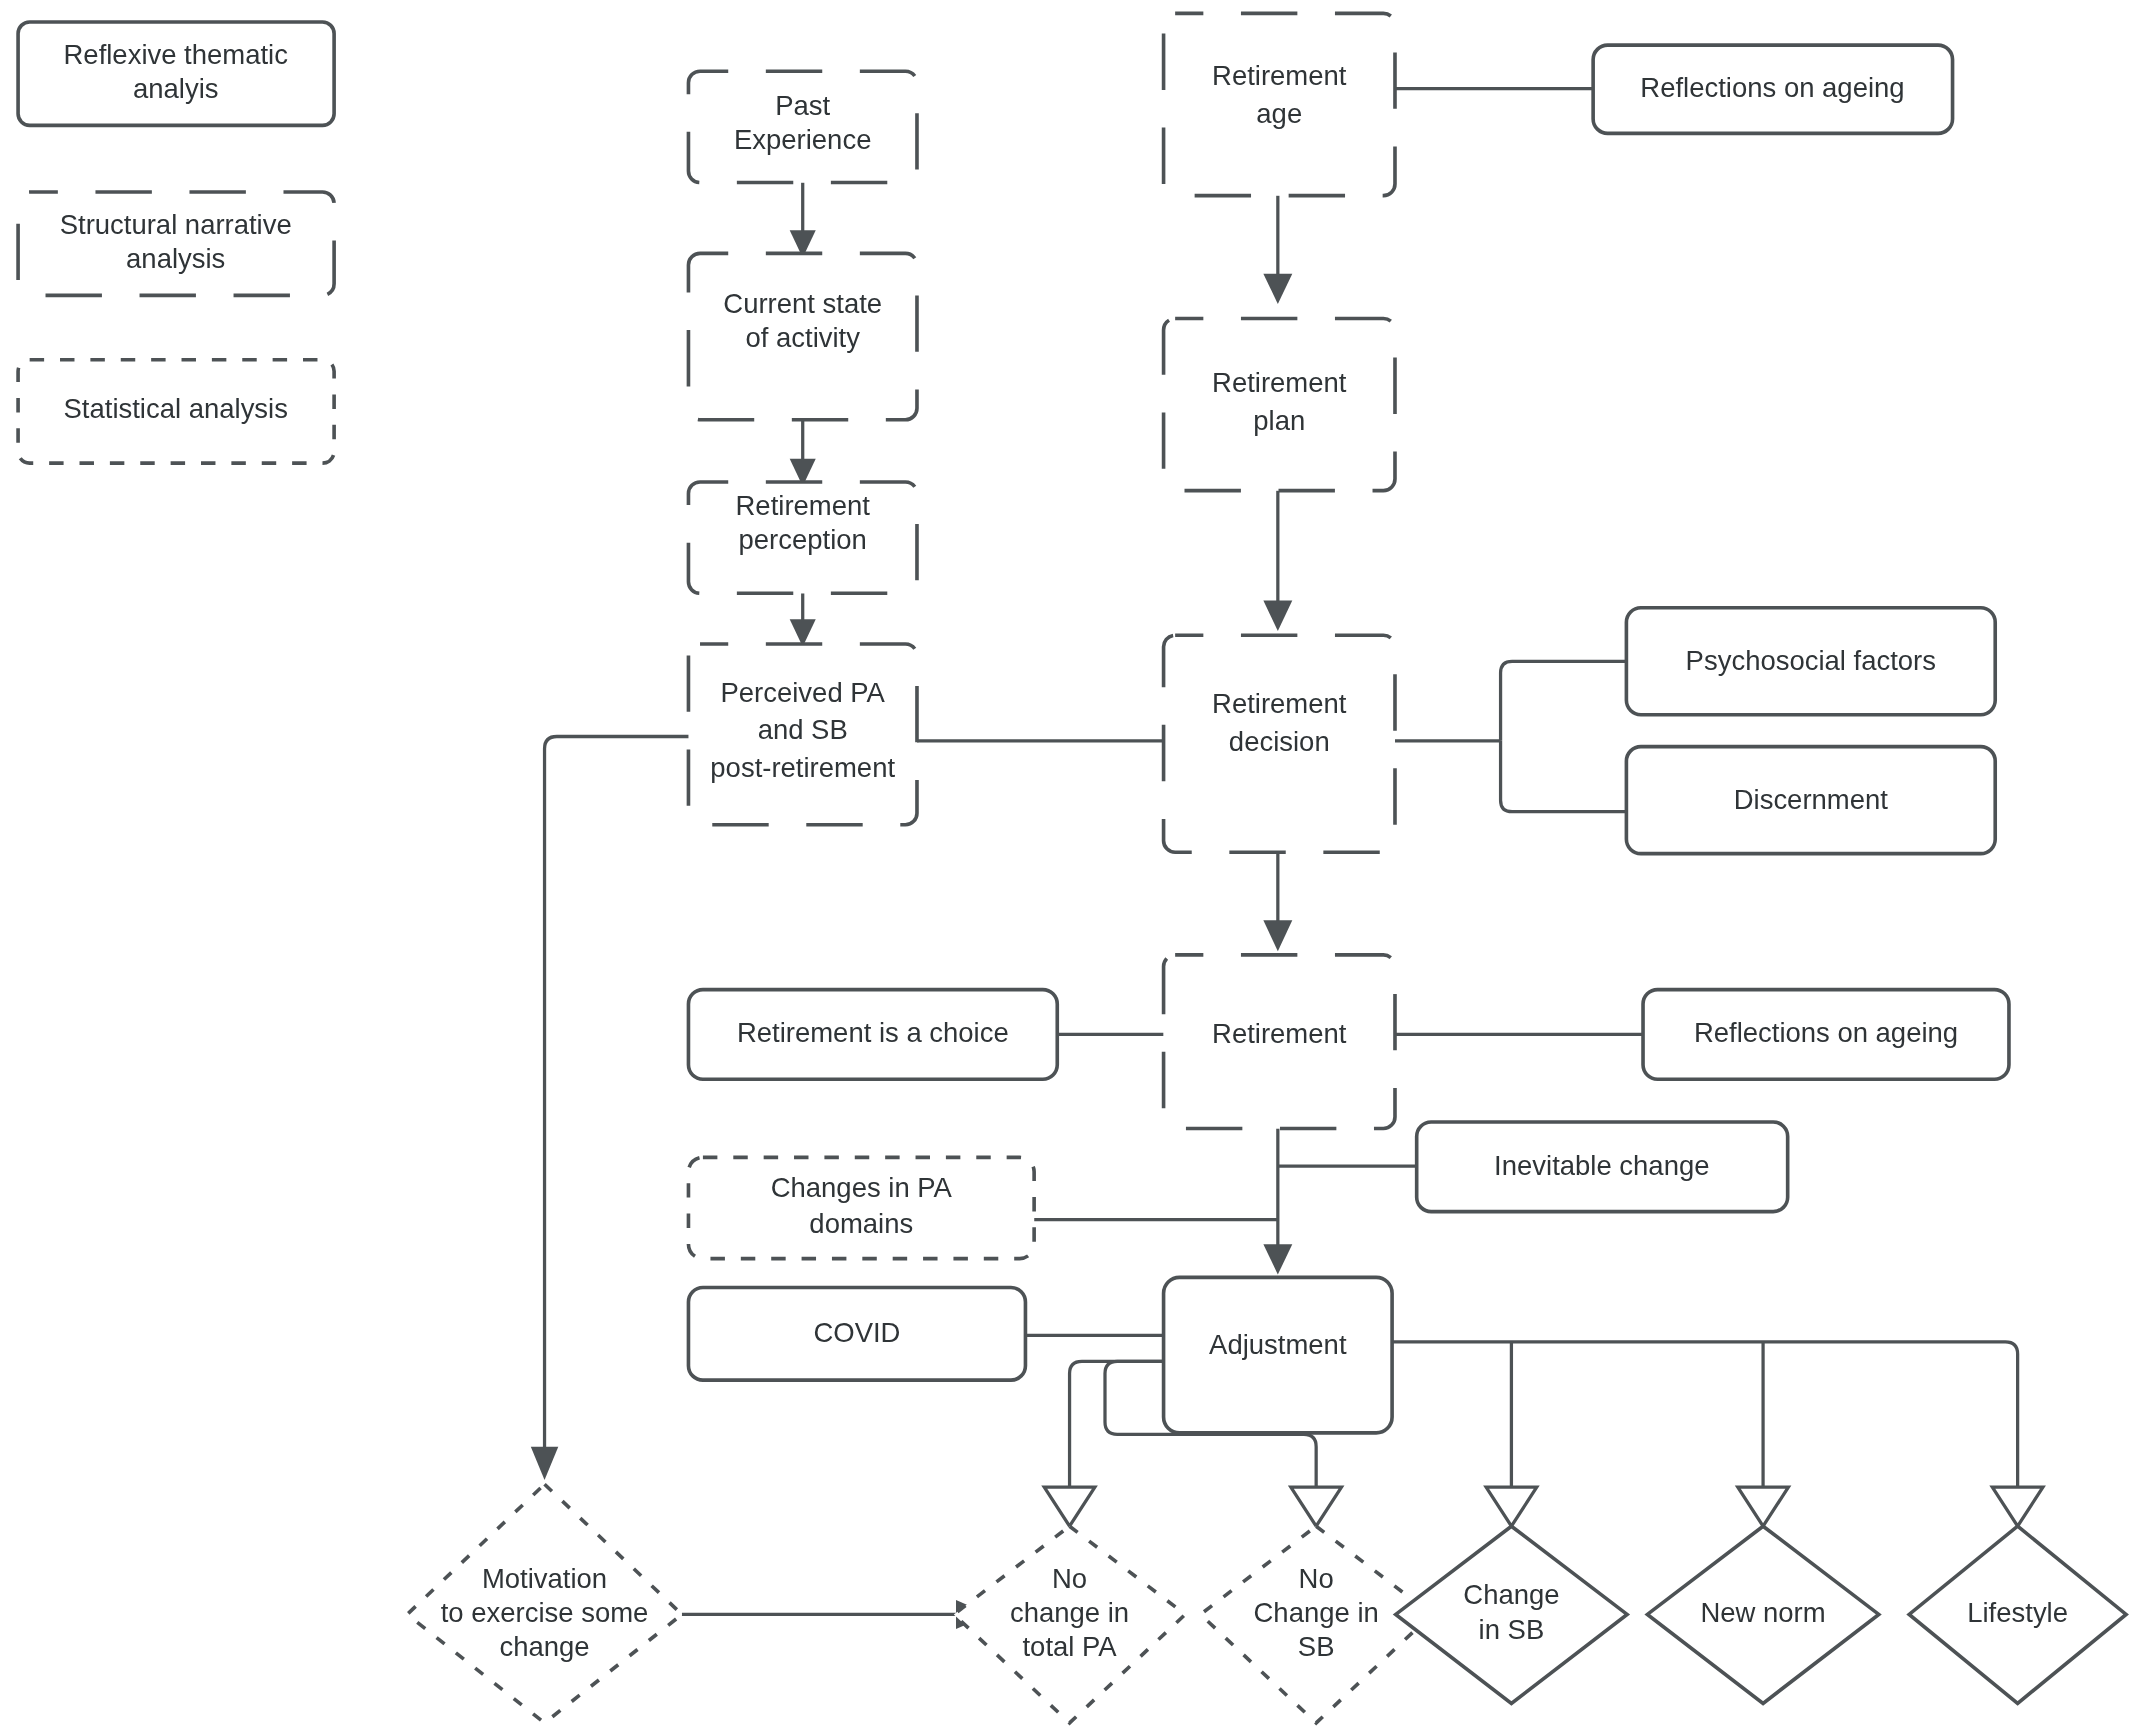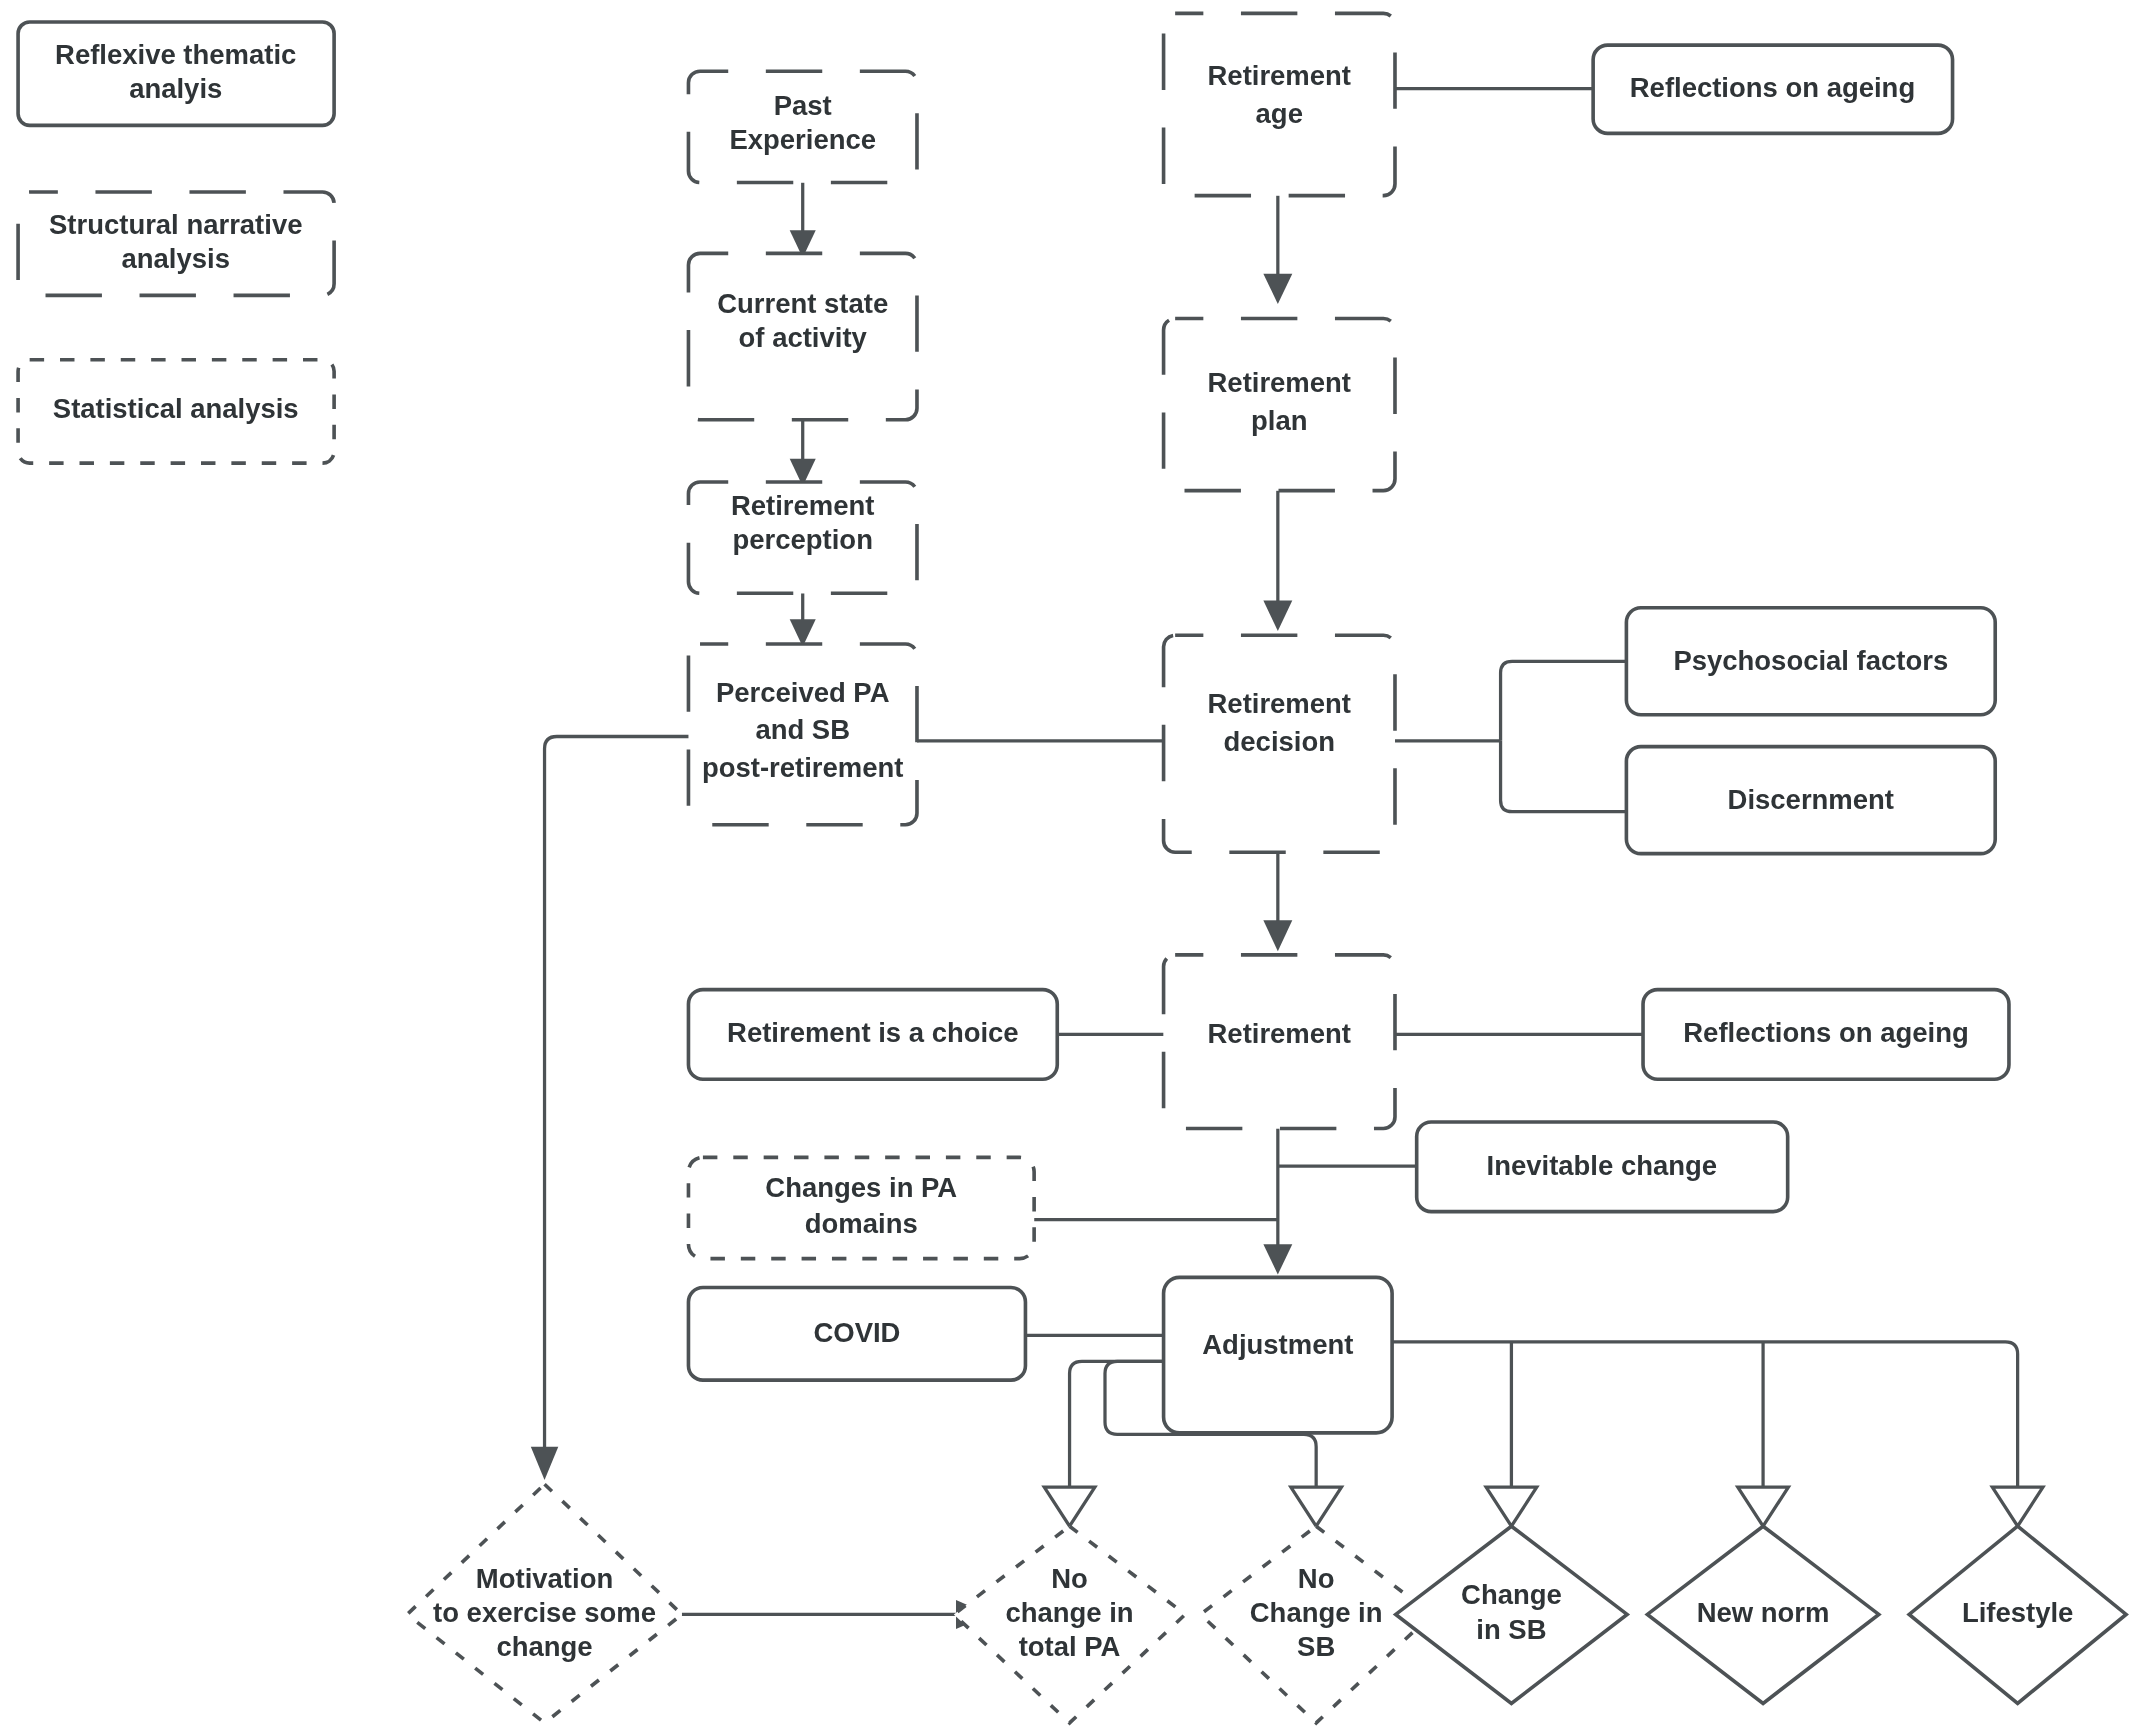--- a/index.html
+++ b/index.html
@@ -11,21 +11,20 @@
   body {
     width: 2129px;
     height: 1729px;
     font-family: "Liberation Sans", sans-serif;
     overflow: hidden;
   }
   #diagram-root {
     position: relative;
     width: 2129px;
     height: 1729px;
-    font-weight: bold;
   }
   svg#flow {
     display: block;
     width: 2129px;
     height: 1729px;
   }
   .node-label {
     font-family: "Liberation Sans", sans-serif;
     font-size: 38px;
     fill: #2f3437;

